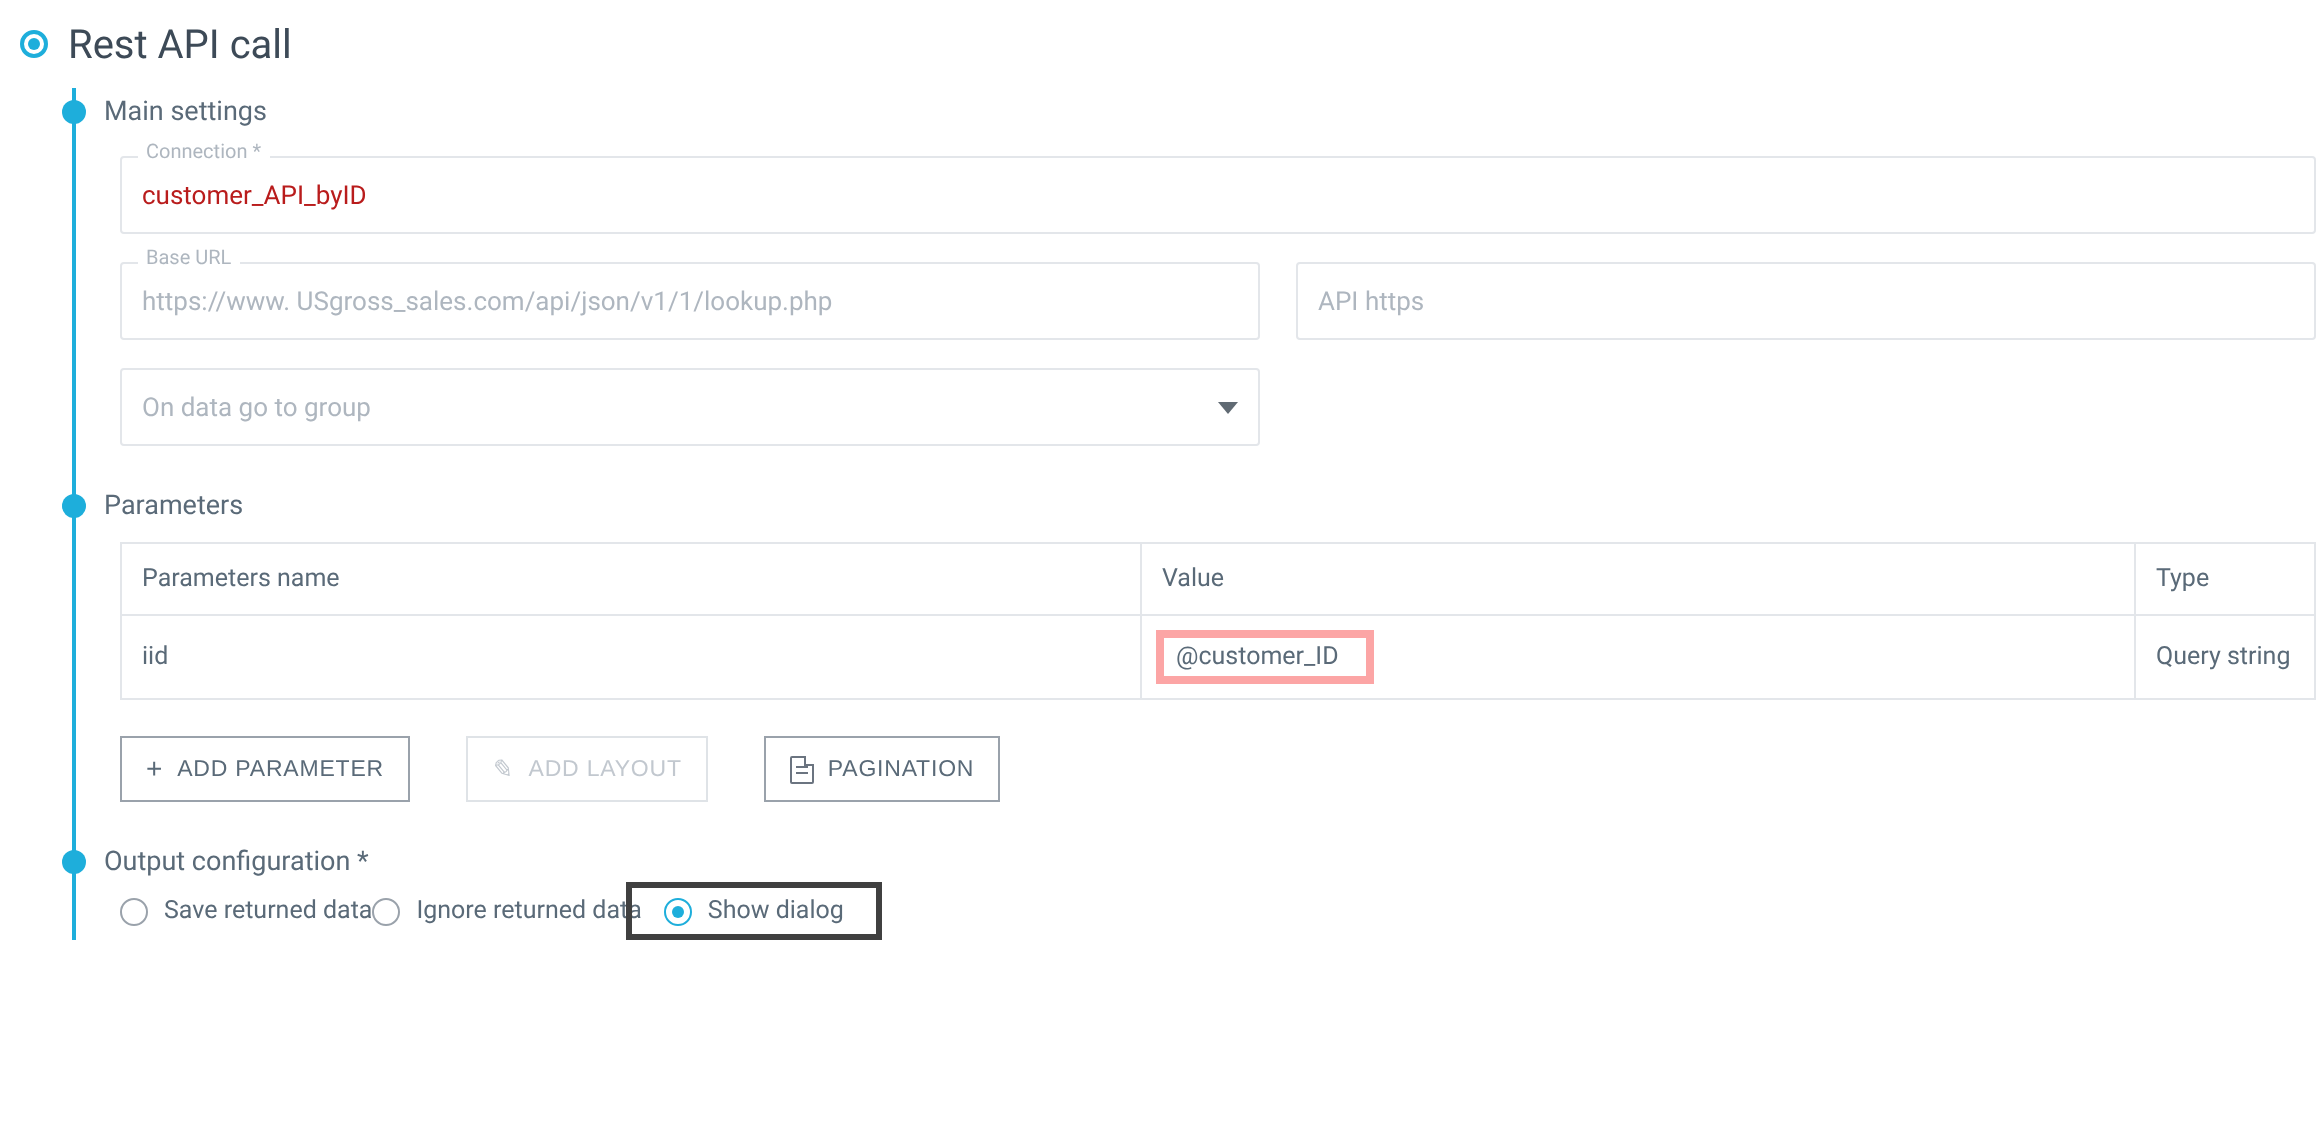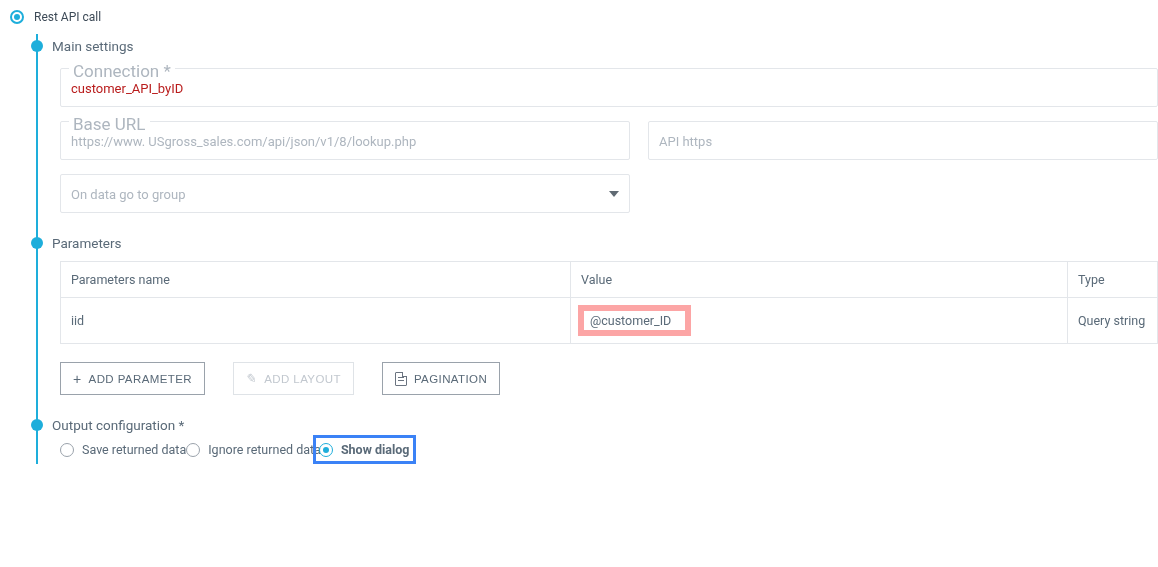--- a/index.html
+++ b/index.html
@@ -19,21 +19,21 @@
     margin-bottom: 10px;
   }
   .radio-big {
     width: 14px; height: 14px; border-radius: 50%;
     border: 2px solid #1eaedb; display:flex; align-items:center; justify-content:center;
     flex: 0 0 auto;
   }
   .radio-big::after {
     content:""; width:6px; height:6px; border-radius:50%; background:#1eaedb;
   }
-  .page-title { font-size: 12px; color:#3d4a57;text-align:right; }
+  .page-title { font-size: 20px; color:#3d4a57;text-align:right; }
   .content {
     margin-left: 26px;
     border-left: 2px solid #1eaedb;
     padding-left: 14px;
     position: relative;
   }
   .section {
     position: relative;
     padding: 4px 0 18px 0;
   }
@@ -53,21 +53,21 @@
     border:1px solid #e3e6ea; border-radius:2px;
     position: relative;
     padding: 12px 10px 10px 10px;
     margin-top: 14px;
     background:#fff;
   }
   .field-wrap.full { width: 100%; }
   .float-label {
     position:absolute; top:-8px; left:8px;
     background:#fff; padding:0 4px;
-    font-size:17px; color:#aeb6bf;
+    font-size:10px; color:#aeb6bf;
   }
   .field-value { font-size:13px; color:#b91c1c; }
   .field-placeholder { font-size:13px; color:#aeb6bf; }
   .row-flex { display:flex; gap:18px; }
   .col-left { flex: 0 0 570px; }
   .col-right { flex: 1; }
   .caret-down {
     position:absolute; right:10px; top:50%; transform:translateY(-50%);
     width:0;height:0;border-left:5px solid transparent;border-right:5px solid transparent;border-top:6px solid #606a73;
   }
@@ -78,21 +78,21 @@
   }
   table.params th, table.params td {
     border:1px solid #e3e6ea; padding:10px 10px; text-align:left; font-weight:400; color:#5a6a78;
   }
   table.params th { background:#fff; }
   .col-name { width:510px; }
   .col-type { width:90px; }
 
   .hl-box {
     display:inline-block;
-    border:6px solid #fca5a5;
+    border:4px solid #fca5a5;
     padding:2px 14px 2px 6px;
     margin:-3px -3px -3px -3px;
     min-width:100px;
   }
 
   .btn-row { display:flex; gap:28px; margin-top:18px; }
   .btn {
     border:1px solid #9aa2ab; background:#fff; color:#5a6a78;
     padding:8px 12px; font-size:11.5px; letter-spacing:.4px;
     display:flex; align-items:center; gap:7px; cursor:pointer;
@@ -108,21 +108,21 @@
   .icon-doc::before{
     content:"";position:absolute;right:-1px;top:-1px;width:4px;height:4px;background:#fff;border-left:1.4px solid #6b7480;border-bottom:1.4px solid #6b7480;
   }
   .icon-doc::after{
     content:"";position:absolute;left:2px;right:2px;top:4px;height:1.3px;background:#6b7480;box-shadow:0 3px 0 #6b7480;
   }
 
   .radio-row { display:flex; align-items:center; margin-top:6px; margin-left:8px; }
   .radio-item { display:flex; align-items:center; gap:8px; font-size:12.5px; color:#5a6a78; }
   .radio-item.highlight {
-    border:3px solid #3b82f6; padding:4px 3px; margin:-4px -8px;font-weight:bold;
+    border:3px solid #404040; padding:4px 16px; margin:-4px -8px;
   }
   .r-outer {
     width:14px;height:14px;border-radius:50%;border:1.6px solid #9aa2ab;display:flex;align-items:center;justify-content:center;flex:0 0 auto;
   }
   .r-outer.sel { border-color:#1eaedb; }
   .r-outer.sel::after { content:"";width:6px;height:6px;border-radius:50%;background:#1eaedb; }
 
   .edit-btn {
     margin-top:16px; margin-left:8px;
     border:1px solid #9aa2ab; background:#fff; color:#5a6a78;
@@ -148,21 +148,21 @@
 
       <div class="field-wrap full">
         <span class="float-label">Connection *</span>
         <span class="field-value">customer_API_byID</span>
       </div>
 
       <div class="row-flex">
         <div class="col-left">
           <div class="field-wrap">
             <span class="float-label">Base URL</span>
-            <span class="field-placeholder">https://www. USgross_sales.com/api/json/v1/8/lookup.php</span>
+            <span class="field-placeholder">https://www. USgross_sales.com/api/json/v1/1/lookup.php</span>
           </div>
         </div>
         <div class="col-right">
           <div class="field-wrap">
             <span class="field-placeholder">API https</span>
           </div>
         </div>
       </div>
 
       <div class="row-flex">

